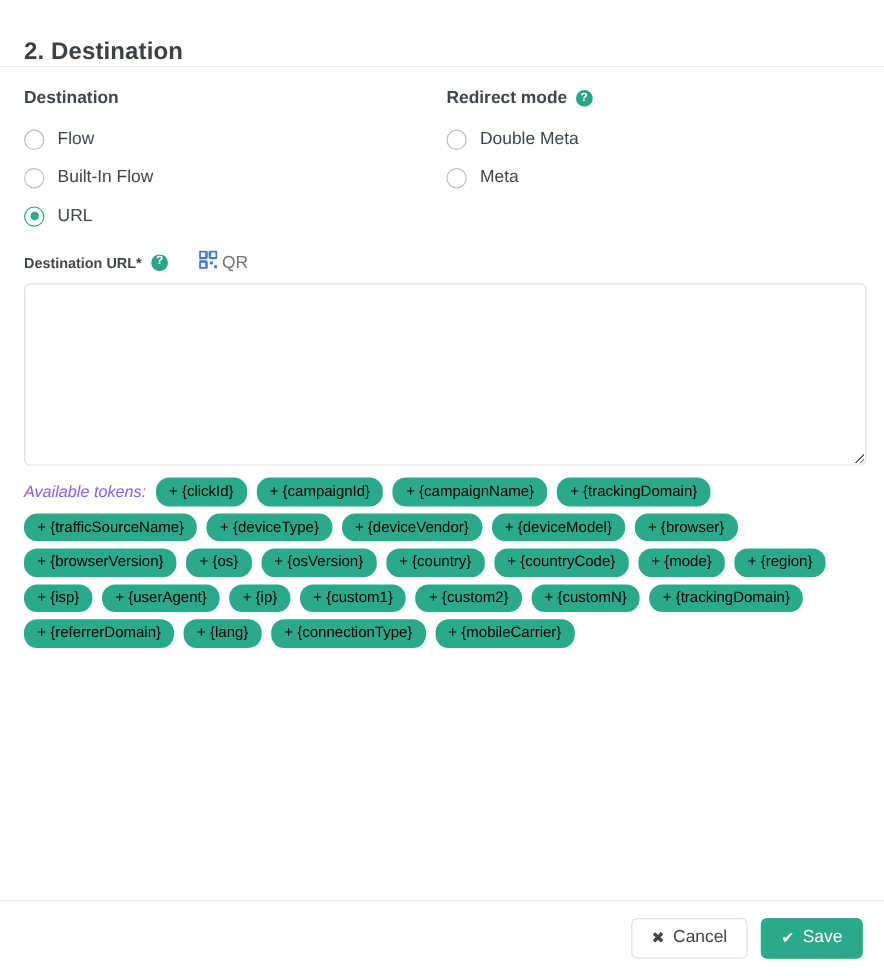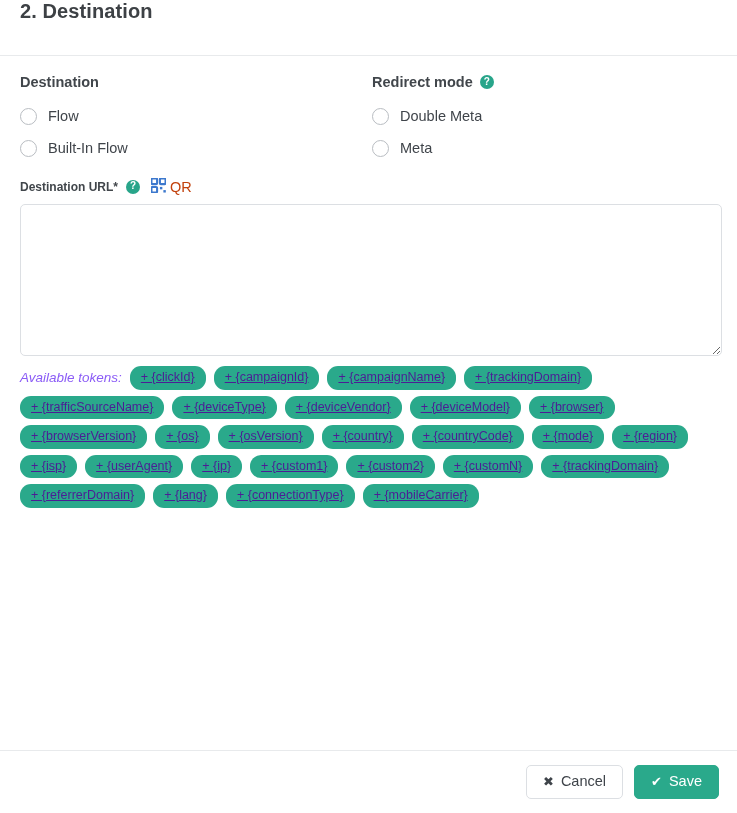--- a/index.html
+++ b/index.html
@@ -25,21 +25,21 @@
     background: #ffffff;
   }
 
   
   .panel-header {
     height: 56px;
     min-height: 56px;
     box-sizing: border-box;
     padding: 0 20px;
     display: flex;
-    align-items: flex-start;
+    align-items: flex-end;
     border-bottom: 1px solid #e8eaec;
     background: #ffffff;
   }
   .panel-title {
     font-size: 20px;
     font-weight: bold;
     color: #3d4145;
     letter-spacing: 0.1px;
   }
 
@@ -135,24 +135,24 @@
   }
   .field-label {
     font-size: 12px;
     font-weight: bold;
     color: #41464b;
   }
   .qr-link {
     display: inline-flex;
     align-items: center;
     gap: 4px;
-    color: #c2410c;
+    color: #737373;
     font-size: 14.5px;
     cursor: pointer;
-    margin-left: 3px;
+    margin-left: 18px;
   }
   .qr-glyph { display: block; }
 
   .url-textarea {
     box-sizing: border-box;
     display: block;
     width: 702px;
     height: 152px;
     border: 1px solid #dcdfe3;
     border-radius: 5px;
@@ -176,29 +176,28 @@
   }
   .tokens-label {
     font-style: italic;
     font-size: 13.5px;
     color: #8b5cf6;
     white-space: nowrap;
   }
   .token-pill {
     display: inline-block;
     background: #2aa98b;
-    color: #4c1d95;
+    color: #000000;
     font-size: 12.5px;
     line-height: 1;
     padding: 5px 11px 6px 11px;
     border-radius: 11px;
     white-space: nowrap;
     cursor: pointer;
     user-select: none;
-    text-decoration: underline;
   }
 
   
   .panel-footer {
     height: 63px;
     min-height: 63px;
     box-sizing: border-box;
     border-top: 1px solid #e8eaec;
     display: flex;
     align-items: center;
@@ -252,20 +251,24 @@
         <div class="radio-row">
           <span class="radio-mark"></span>
           <span class="radio-text">Flow</span>
         </div>
 
         <div class="radio-row">
           <span class="radio-mark"></span>
           <span class="radio-text">Built-In Flow</span>
         </div>
 
+        <div class="radio-row checked">
+          <span class="radio-mark"></span>
+          <span class="radio-text">URL</span>
+        </div>
       </div>
 
       <div class="radio-col right">
         <div class="group-label">
           <span>Redirect mode</span>
           <span class="help-icon">
               <span>?</span>
             </span>
         </div>
 

